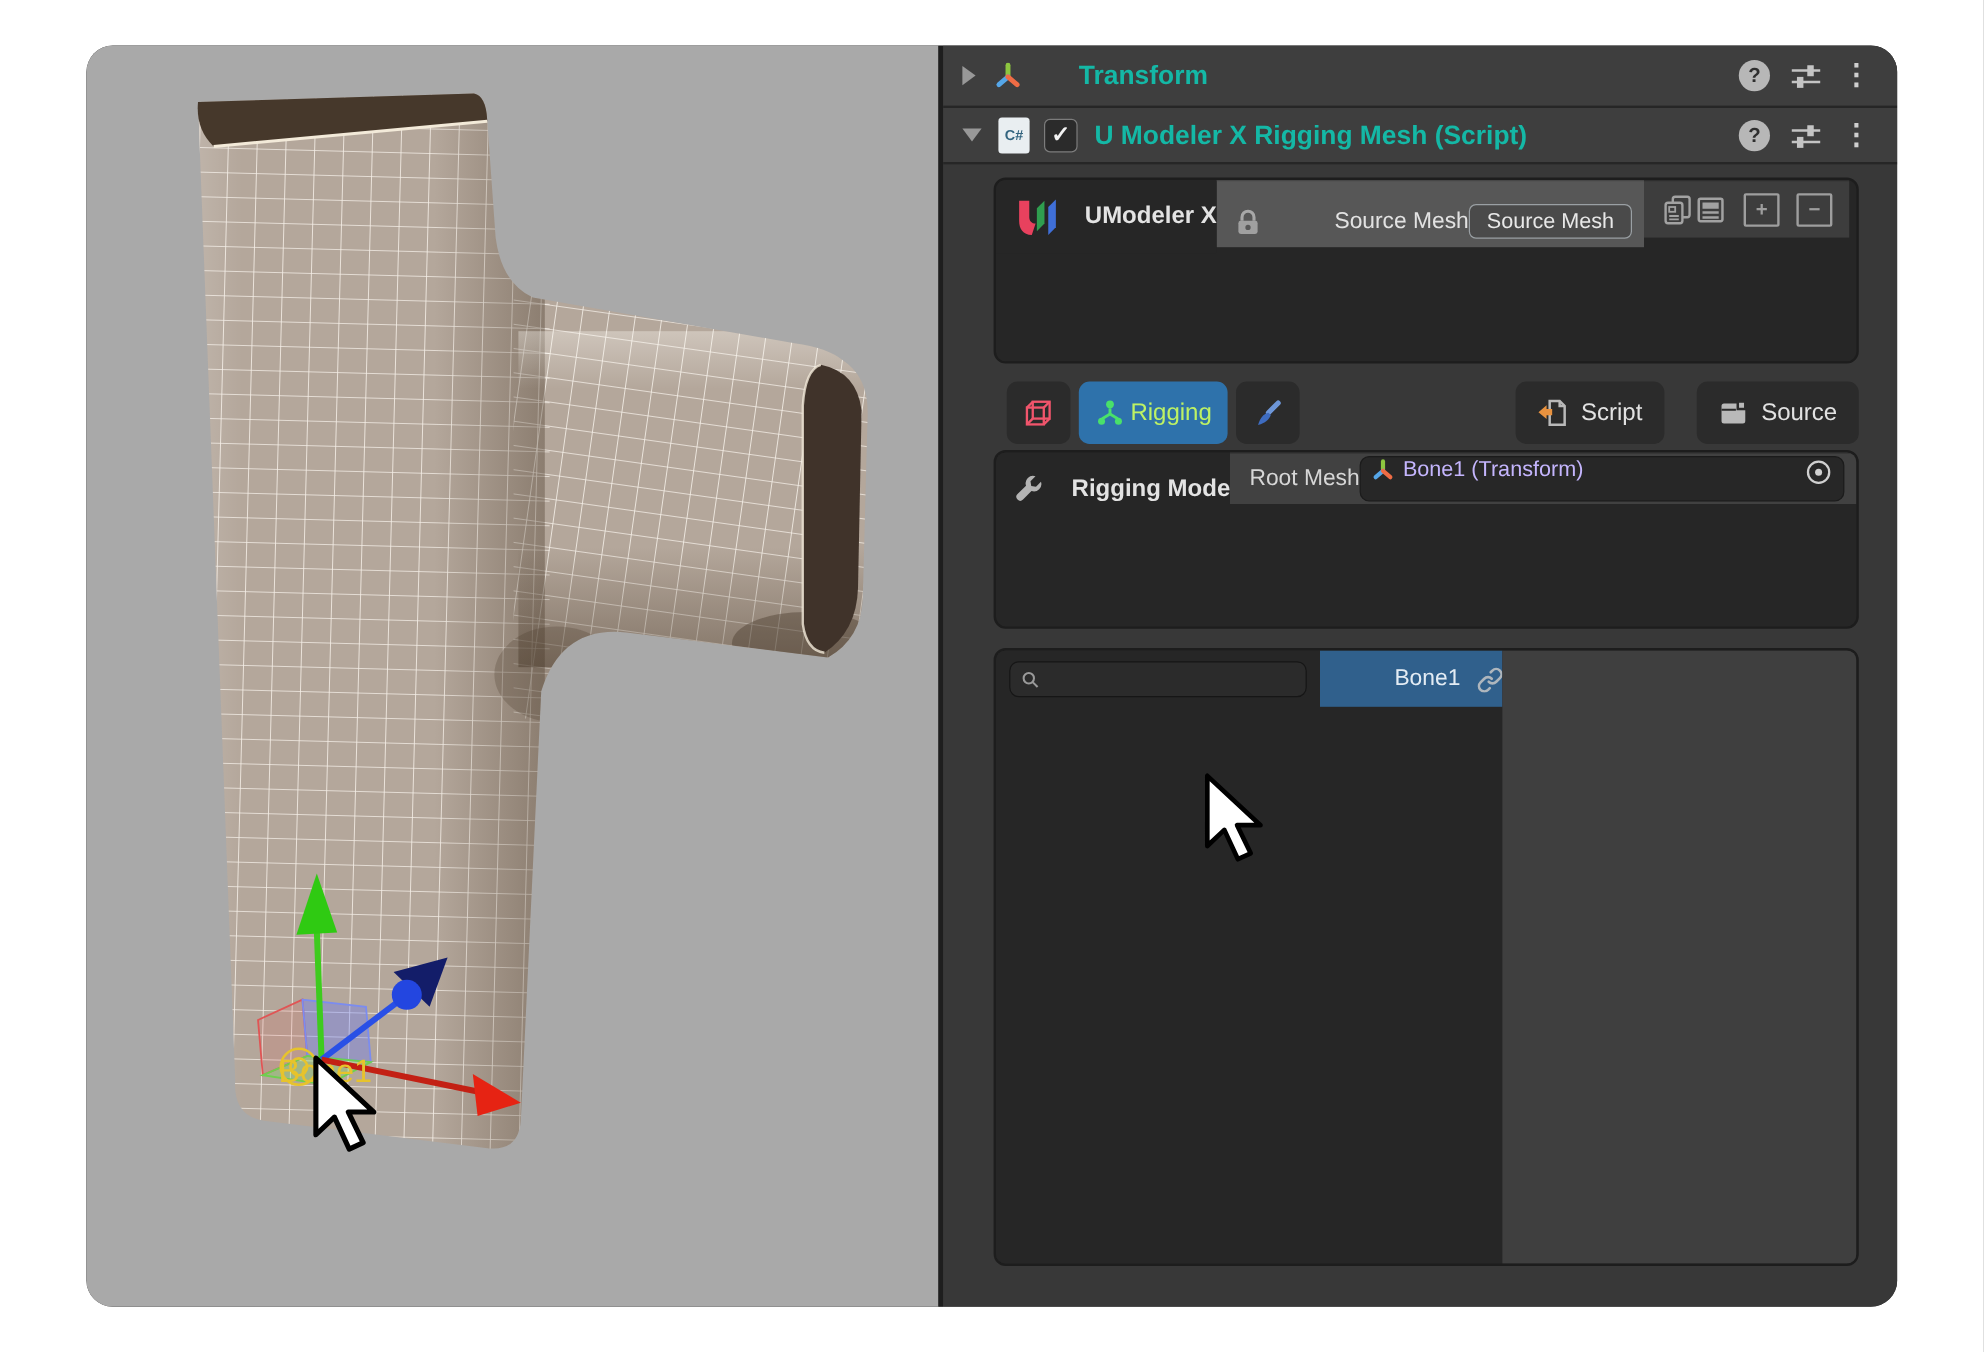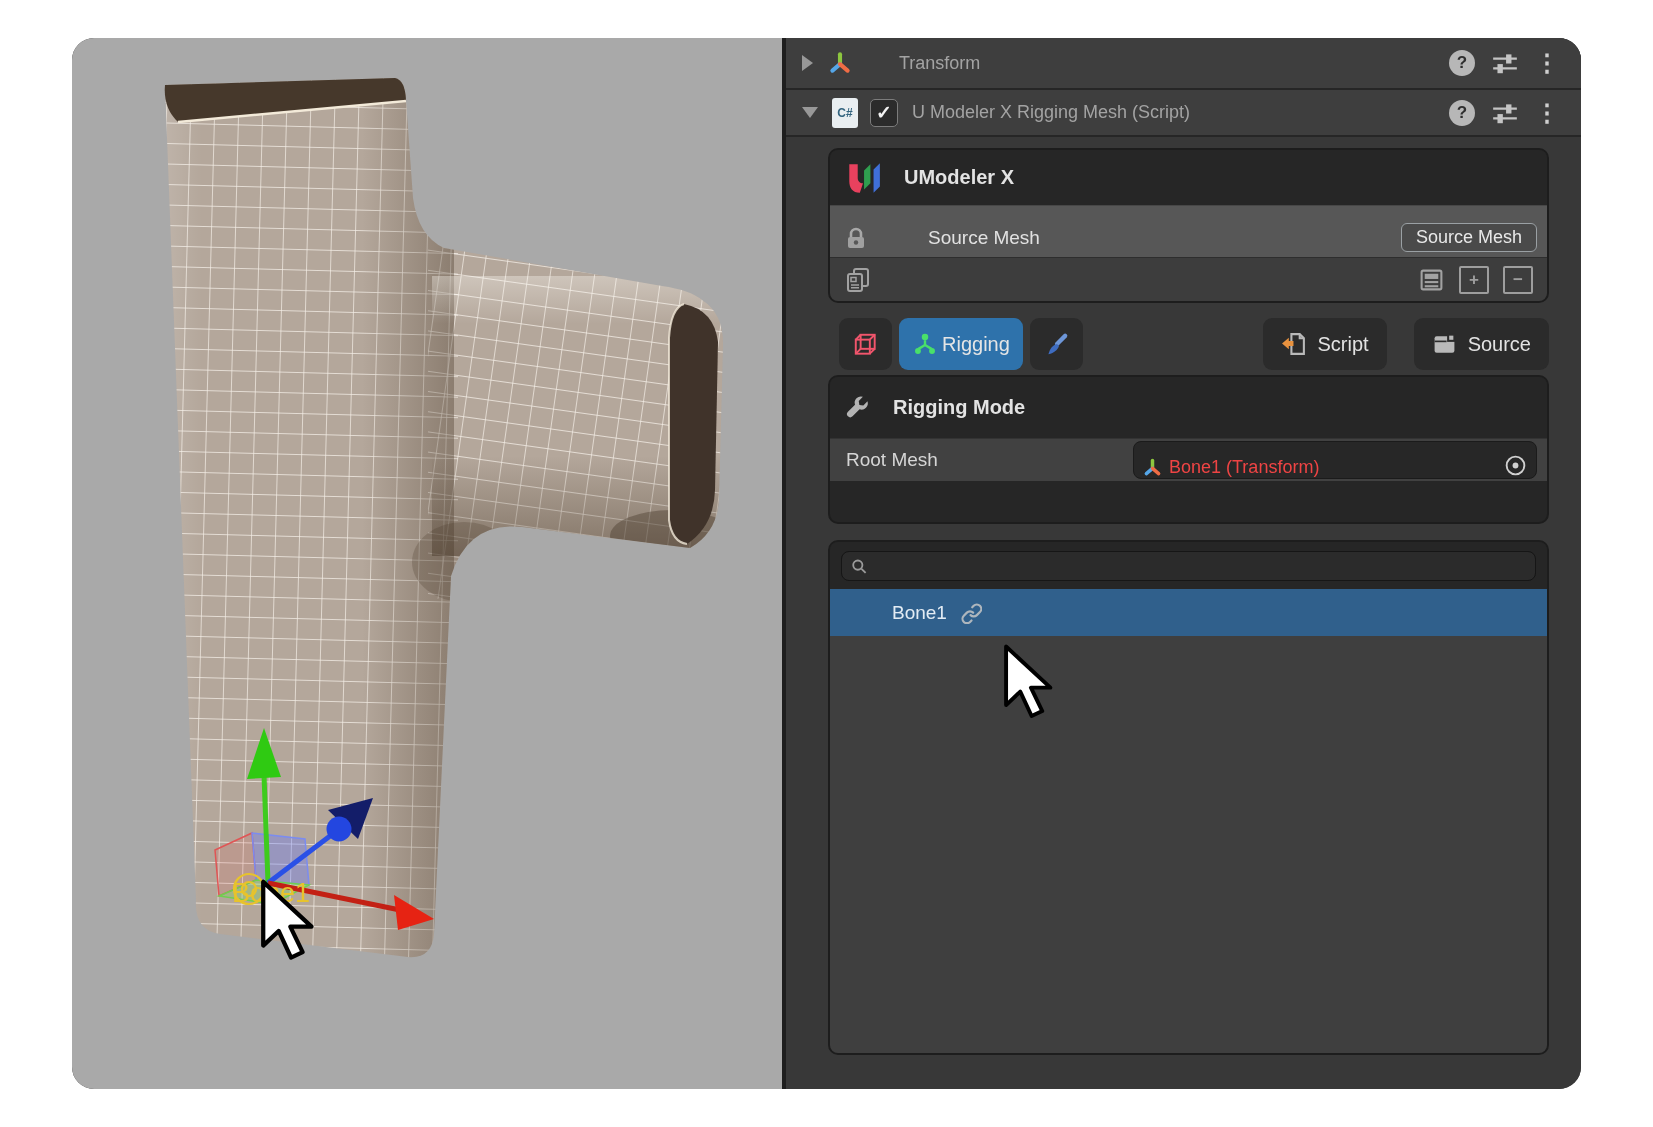--- a/index.html
+++ b/index.html
@@ -10,38 +10,38 @@
   
   .viewport{position:absolute;left:0;top:0;width:710px;height:1051px;background:#a9a9a9;}
   .divider{position:absolute;left:710px;top:0;width:4px;height:1051px;background:#1e1e1e;}
   
   .inspector{position:absolute;left:714px;top:0;width:795px;height:1051px;background:#383838;
              display:flex;flex-direction:column;color:#d9d9d9;}
   .hdr{background:#3e3e3e;border-bottom:2px solid #262626;display:flex;align-items:center;
        padding:0 22px 0 10px;flex:0 0 auto;}
   .hdr1{height:50px;}
   .hdr2{height:45px;}
-  .hdr .title{font-size:18px;font-weight:normal;color:#a3a3a3;white-space:nowrap;}
+  .hdr .title{font-size:22px;font-weight:bold;color:#14b8a6;white-space:nowrap;}
   .hdr-right{margin-left:auto;display:flex;align-items:center;gap:16px;}
   .tri-r{width:0;height:0;border-top:8px solid transparent;border-bottom:8px solid transparent;
          border-left:11px solid #989898;margin:0 6px;}
   .tri-d{width:0;height:0;border-left:8px solid transparent;border-right:8px solid transparent;
          border-top:11px solid #989898;margin:0 6px;}
   .csicon{width:26px;height:30px;background:#e9eef1;border-radius:3px;display:flex;align-items:center;
           justify-content:center;font-size:12px;font-weight:bold;color:#33647f;margin-left:8px;}
   .checkbox{width:26px;height:26px;background:#2b2b2b;border:1.5px solid #7c7c7c;border-radius:5px;
             margin-left:12px;display:flex;align-items:center;justify-content:center;}
   .checkbox span{color:#f2f2f2;font-size:19px;font-weight:bold;line-height:1;}
   .helpicon{width:26px;height:26px;border-radius:50%;background:#b7b7b7;color:#2e2e2e;font-weight:bold;
             font-size:17px;display:flex;align-items:center;justify-content:center;}
   .kebab{color:#cfcfcf;font-size:24px;font-weight:bold;line-height:1;}
   .gap{flex:0 0 auto;}
   
   .panel{margin:0 32px 0 42px;border:2px solid #1d1d1d;border-radius:10px;overflow:hidden;
-         background:#262626;flex:0 0 auto;display:flex;flex-direction:column;}
+         background:#262626;flex:0 0 auto;display:flex;flex-direction:row;}
   .phead{display:flex;align-items:center;padding:0 0 0 14px;background:#262626;}
   .phead .ptitle{font-size:20px;font-weight:bold;color:#e3e3e3;margin-left:22px;white-space:nowrap;}
   .prow{background:#414141;border-top:1px solid #333333;display:flex;align-items:center;
         padding:0 10px 0 16px;font-size:19px;color:#d6d6d6;}
   
   .um-title{height:61px;}
   .um-src{height:43px;background:#575757;border-top:1px solid #474747;display:flex;align-items:center;
           padding:12px 10px 0 14px;font-size:19px;color:#e2e2e2;}
   .um-src .lbl{margin-left:60px;}
   .chip{margin-left:auto;background:#4a4a4a;border:1.5px solid #9aa0a4;border-radius:6px;
@@ -49,31 +49,31 @@
   .um-icons{height:47px;background:#3d3d3d;border-top:1px solid #2e2e2e;display:flex;
             align-items:center;padding:0 14px;}
   .um-icons .right{margin-left:auto;display:flex;align-items:center;gap:14px;}
   .sqbtn{width:26px;height:24px;border:2px solid #9e9e9e;border-radius:2px;color:#9e9e9e;
          display:flex;align-items:center;justify-content:center;font-size:17px;font-weight:bold;line-height:1;}
   
   .tabrow{height:52px;display:flex;align-items:stretch;padding:0 32px 0 53px;gap:7px;flex:0 0 auto;}
   .tab{background:#2b2b2b;border-radius:9px;display:flex;align-items:center;justify-content:center;
        padding:0 13px;}
   .tab.active{background:#2e72ab;}
-  .tab .tlabel{font-size:20px;color:#e5e5e5;margin-left:4px;}
+  .tab .tlabel{font-size:20px;color:#bef264;margin-left:4px;}
   .toolbtn{background:#2b2b2b;border-radius:9px;display:flex;align-items:center;justify-content:center;
            gap:11px;padding:0 18px;font-size:20px;color:#e2e2e2;}
   
   .rig-head{height:61px;}
   .rg-row1{height:42px;}
   .rg-row2{height:42px;}
   .toggle{margin-left:auto;width:46px;height:23px;border-radius:12px;background:#3fa873;position:relative;}
   .toggle .knob{position:absolute;right:2px;top:2px;width:19px;height:19px;border-radius:50%;background:#ededed;}
   .objfield{margin-left:auto;width:392px;height:36px;background:#272727;border:1px solid #1b1b1b;
-            border-radius:8px;display:flex;align-items:flex-end;padding:0 2px 0 8px;font-size:18px;color:#ef4444;}
+            border-radius:8px;display:flex;align-items:flex-start;padding:0 2px 0 8px;font-size:18px;color:#c4b5fd;}
   .objfield .fval{margin-left:6px;white-space:nowrap;}
   .objfield .picker{margin-left:auto;width:38px;display:flex;align-items:center;justify-content:center;}
   
   .bt-panel{flex:1 1 auto;margin-bottom:17px;}
   .bt-head{height:60px;}
   .bt-searchwrap{background:#262626;padding:9px 11px 8px 11px;}
   .bt-search{height:28px;background:#2b2b2b;border:1px solid #161616;border-radius:8px;display:flex;
              align-items:center;padding:0 8px;}
   .bt-search input{background:transparent;border:none;outline:none;color:#d0d0d0;font-size:16px;
                    width:100%;font-family:"Liberation Sans",sans-serif;}

